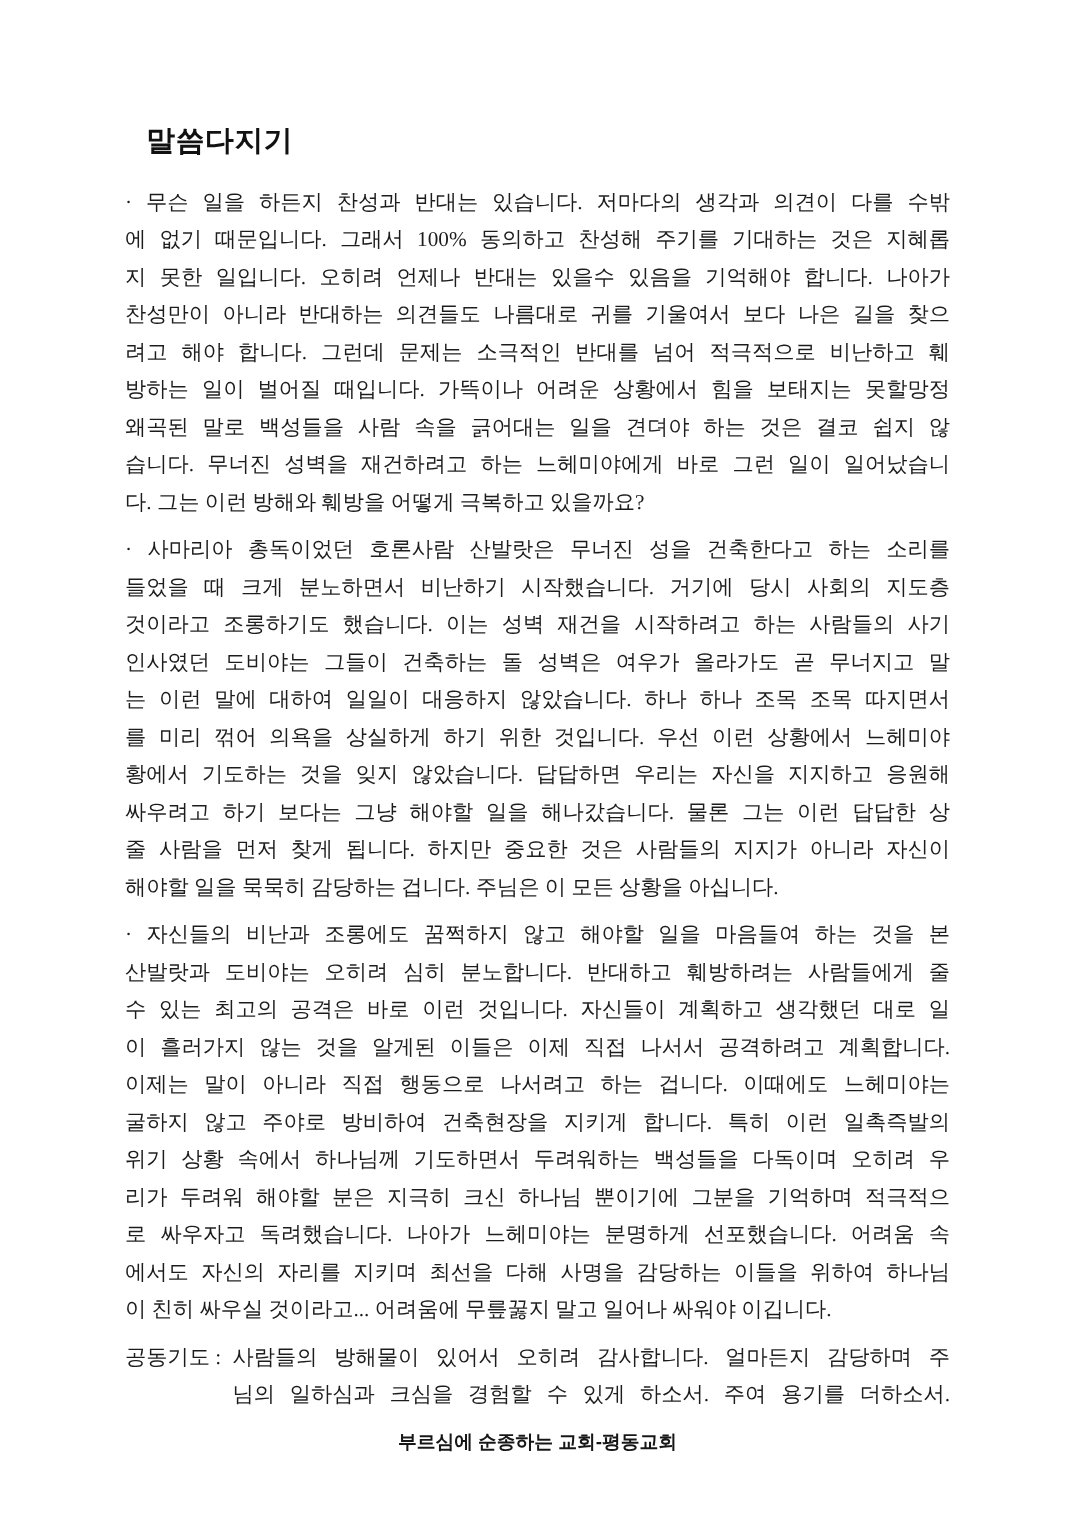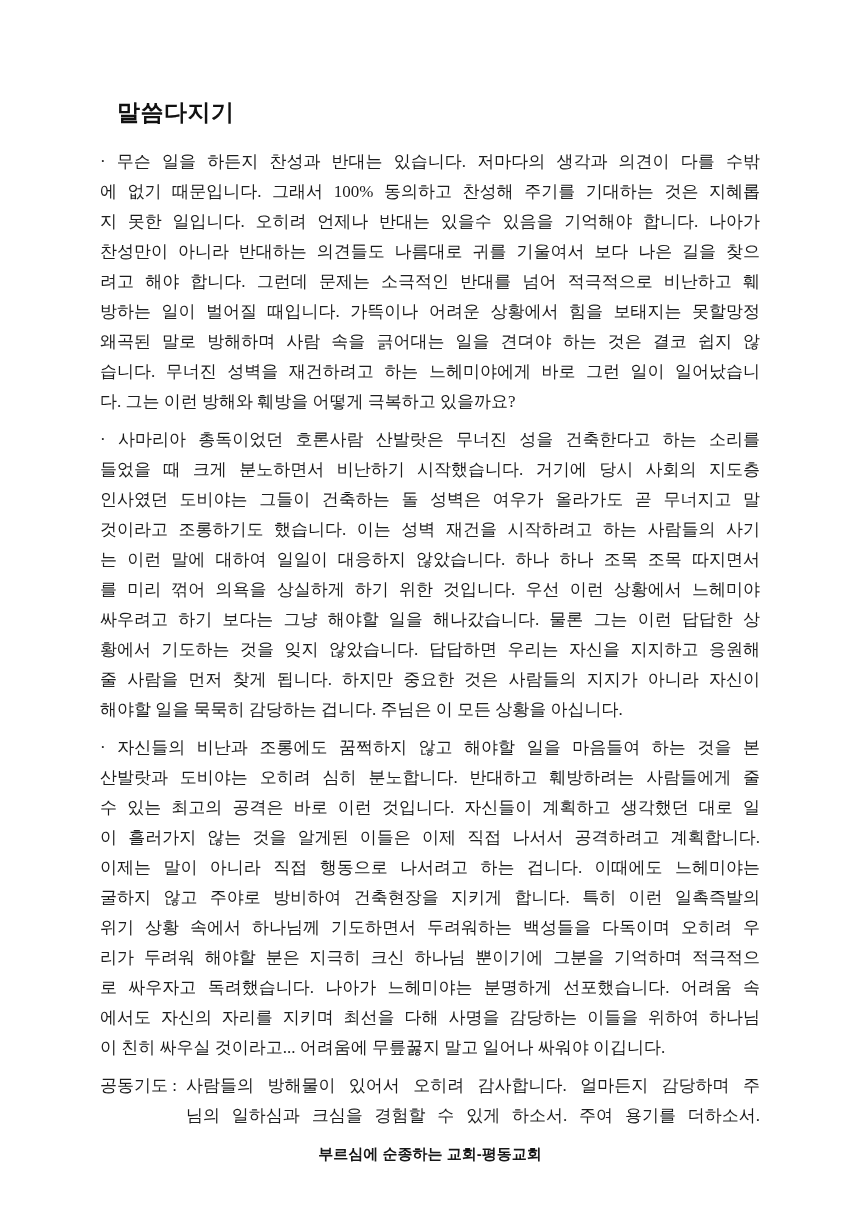--- a/index.html
+++ b/index.html
@@ -81,33 +81,33 @@
   <h1 class="title">말씀다지기</h1>
 
   <div class="body-text">
       <div class="para">
         <div class="line">· 무슨 일을 하든지 찬성과 반대는 있습니다. 저마다의 생각과 의견이 다를 수밖</div>
         <div class="line">에 없기 때문입니다. 그래서 100% 동의하고 찬성해 주기를 기대하는 것은 지혜롭</div>
         <div class="line">지 못한 일입니다. 오히려 언제나 반대는 있을수 있음을 기억해야 합니다. 나아가</div>
         <div class="line">찬성만이 아니라 반대하는 의견들도 나름대로 귀를 기울여서 보다 나은 길을 찾으</div>
         <div class="line">려고 해야 합니다. 그런데 문제는 소극적인 반대를 넘어 적극적으로 비난하고 훼</div>
         <div class="line">방하는 일이 벌어질 때입니다. 가뜩이나 어려운 상황에서 힘을 보태지는 못할망정</div>
-        <div class="line">왜곡된 말로 방해하며 사람 속을 긁어대는 일을 견뎌야 하는 것은 결코 쉽지 않</div>
+        <div class="line">왜곡된 말로 백성들을 사람 속을 긁어대는 일을 견뎌야 하는 것은 결코 쉽지 않</div>
         <div class="line">습니다. 무너진 성벽을 재건하려고 하는 느헤미야에게 바로 그런 일이 일어났습니</div>
         <div class="line">다. 그는 이런 방해와 훼방을 어떻게 극복하고 있을까요?</div>
       </div>
       <div class="para">
         <div class="line">· 사마리아 총독이었던 호론사람 산발랏은 무너진 성을 건축한다고 하는 소리를</div>
         <div class="line">들었을 때 크게 분노하면서 비난하기 시작했습니다. 거기에 당시 사회의 지도층</div>
+        <div class="line">것이라고 조롱하기도 했습니다. 이는 성벽 재건을 시작하려고 하는 사람들의 사기</div>
         <div class="line">인사였던 도비야는 그들이 건축하는 돌 성벽은 여우가 올라가도 곧 무너지고 말</div>
-        <div class="line">것이라고 조롱하기도 했습니다. 이는 성벽 재건을 시작하려고 하는 사람들의 사기</div>
         <div class="line">는 이런 말에 대하여 일일이 대응하지 않았습니다. 하나 하나 조목 조목 따지면서</div>
         <div class="line">를 미리 꺾어 의욕을 상실하게 하기 위한 것입니다. 우선 이런 상황에서 느헤미야</div>
+        <div class="line">황에서 기도하는 것을 잊지 않았습니다. 답답하면 우리는 자신을 지지하고 응원해</div>
         <div class="line">싸우려고 하기 보다는 그냥 해야할 일을 해나갔습니다. 물론 그는 이런 답답한 상</div>
-        <div class="line">황에서 기도하는 것을 잊지 않았습니다. 답답하면 우리는 자신을 지지하고 응원해</div>
         <div class="line">줄 사람을 먼저 찾게 됩니다. 하지만 중요한 것은 사람들의 지지가 아니라 자신이</div>
         <div class="line">해야할 일을 묵묵히 감당하는 겁니다. 주님은 이 모든 상황을 아십니다.</div>
       </div>
       <div class="para">
         <div class="line">· 자신들의 비난과 조롱에도 꿈쩍하지 않고 해야할 일을 마음들여 하는 것을 본</div>
         <div class="line">산발랏과 도비야는 오히려 심히 분노합니다. 반대하고 훼방하려는 사람들에게 줄</div>
         <div class="line">수 있는 최고의 공격은 바로 이런 것입니다. 자신들이 계획하고 생각했던 대로 일</div>
         <div class="line">이 흘러가지 않는 것을 알게된 이들은 이제 직접 나서서 공격하려고 계획합니다.</div>
         <div class="line">이제는 말이 아니라 직접 행동으로 나서려고 하는 겁니다. 이때에도 느헤미야는</div>
         <div class="line">굴하지 않고 주야로 방비하여 건축현장을 지키게 합니다. 특히 이런 일촉즉발의</div>

